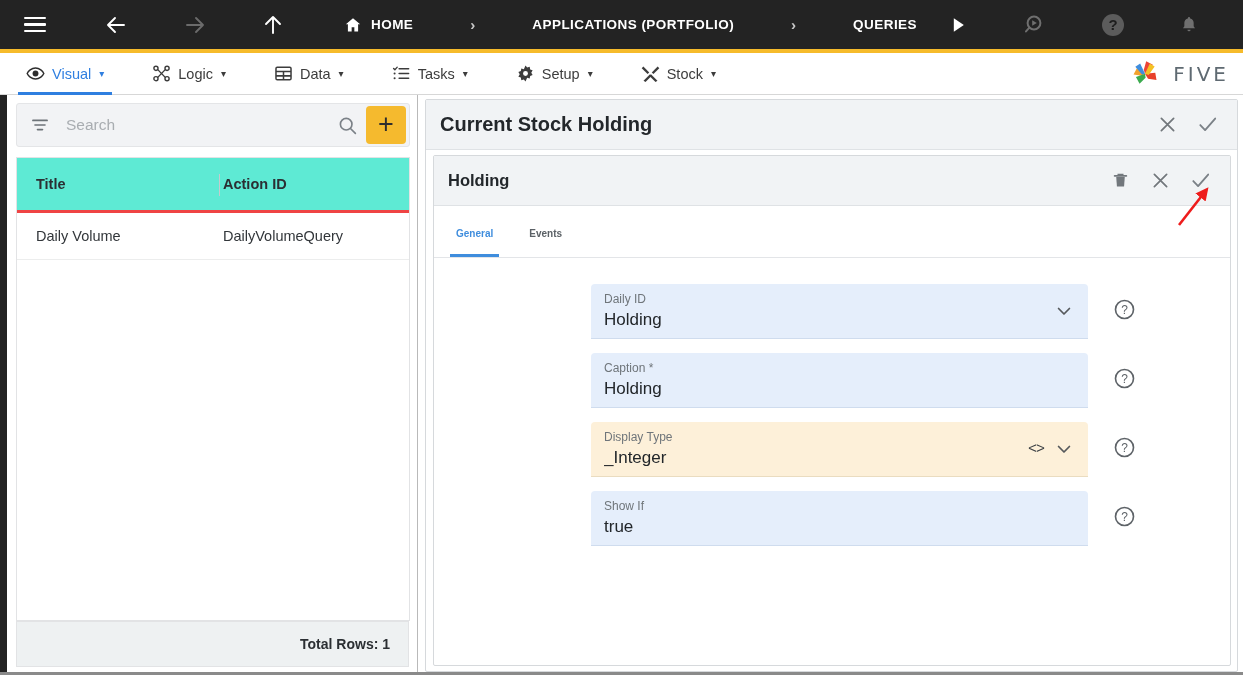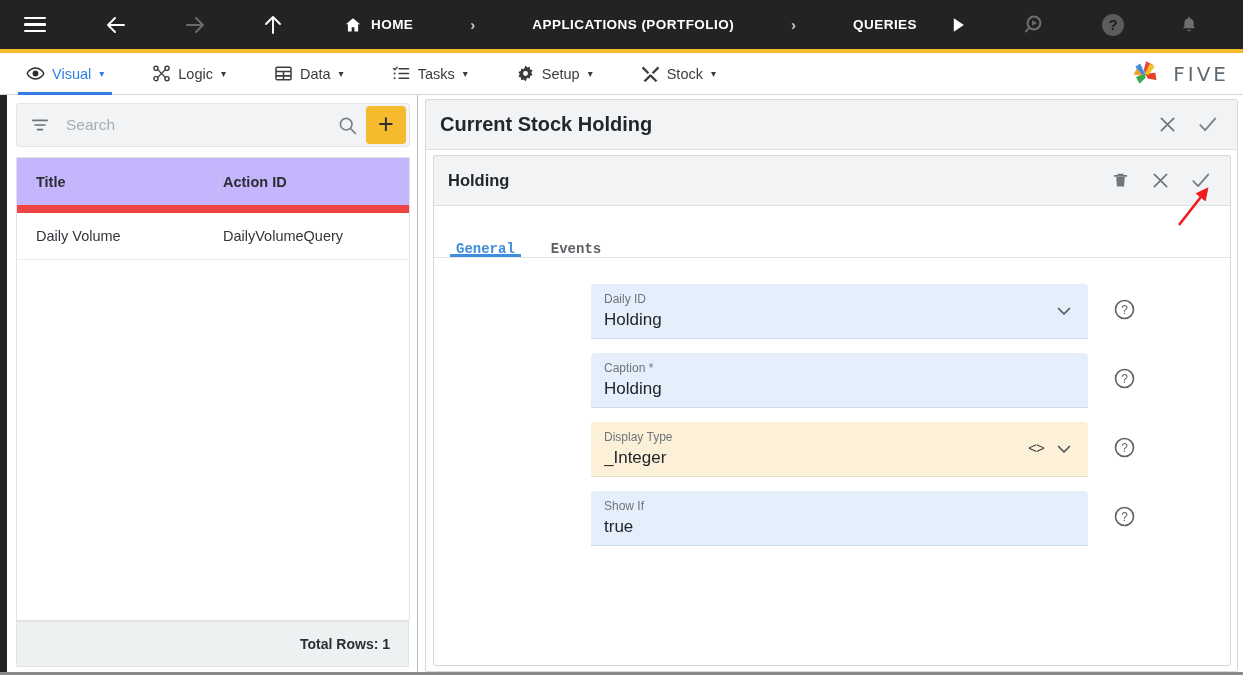--- a/index.html
+++ b/index.html
@@ -128,23 +128,23 @@
     border: 0; padding-bottom: 3px;
     font-family: "Liberation Sans", sans-serif;
   }
 
   .grid-wrap {
     position: absolute; left: 9px; top: 62px; width: 394px; bottom: 54px;
     background: #ffffff;
     border: 1px solid #e2e3e5;
   }
   .grid-head {
-    height: 55px; background: #c4b5fd;
+    height: 55px; background: #5eead4;
     display: flex; align-items: center;
-    border-bottom: 8px solid #ef4444;
+    border-bottom: 3px solid #ef4444;
     position: relative;
   }
   .grid-head .th {
     font-size: 14.5px; font-weight: 700; color: #2b2f33;
     cursor: pointer;
   }
   .th-title { margin-left: 19px; width: 172px; }
   .th-action { margin-left: 15px; }
   .head-div {
     position: absolute; left: 202px; top: 16px; width: 1px; height: 22px; background: #c7cacd;
@@ -210,23 +210,23 @@
   .inner-title {
     font-size: 16.5px; font-weight: 700; color: #23272b; margin-left: 14px;
   }
 
   .tabs {
     height: 52px; display: flex; align-items: flex-end;
     border-bottom: 1px solid #e3e5e8;
     background: #ffffff;
   }
   .tab {
-    position: relative; height: 48px; display: flex; align-items: flex-end;
+    position: relative; height: 48px; display: flex; align-items: center;
     padding: 0 14px; margin-left: 8px;
-    font-size: 14px; font-weight: 600; color: #5b6166; cursor: pointer; font-family: Liberation Mono, monospace;
+    font-size: 10px; font-weight: 600; color: #5b6166; cursor: pointer;
   }
   .tab.active { color: #3f8ddd; }
   .tab.active::after {
     content: ""; position: absolute; left: 8px; right: 8px; bottom: 0;
     height: 3px; background: #3f8ddd;
   }
 
   .form-area { padding-top: 26px; }
   .field-row {
     display: flex; align-items: flex-start;

